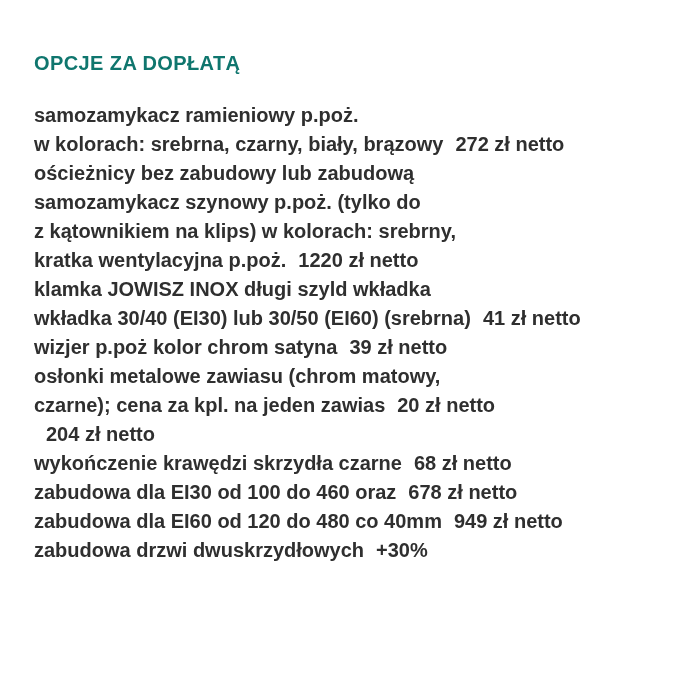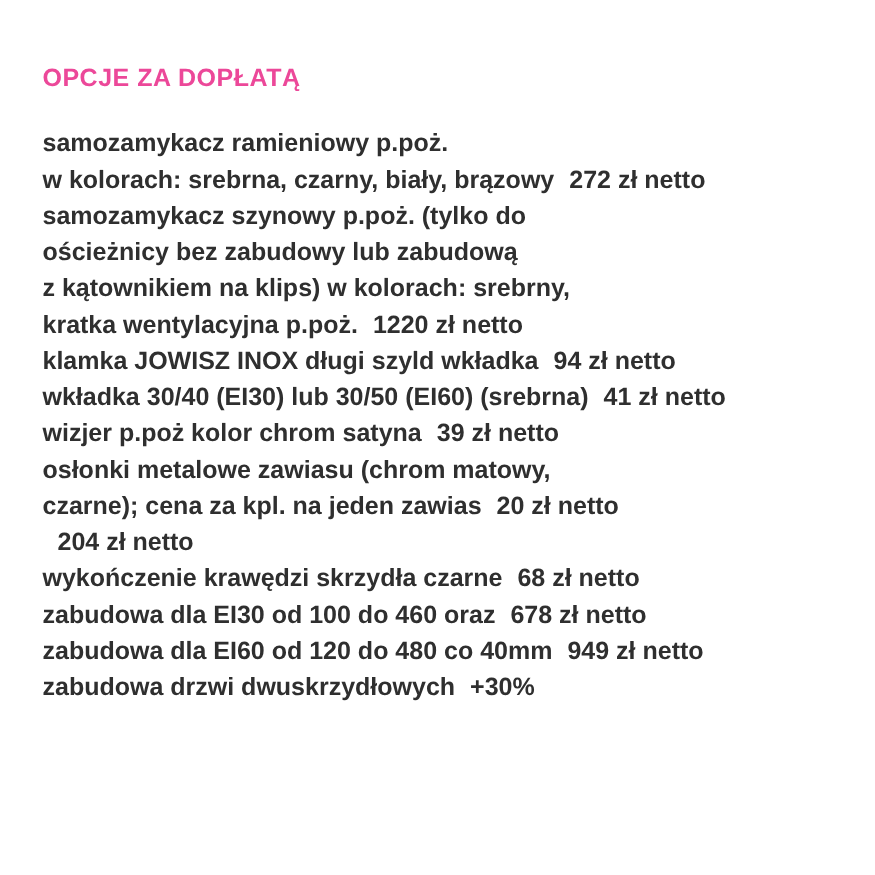--- a/index.html
+++ b/index.html
@@ -14,21 +14,21 @@
     background: #ffffff;
     overflow: hidden;
     font-family: "Liberation Sans", "DejaVu Sans", sans-serif;
     box-sizing: border-box;
     padding: 50px 33px 0 34px;
   }
   .heading {
     font-size: 20px;
     font-weight: 700;
     letter-spacing: 0.4px;
-    color: #ec4899;
+    color: #0f766e;
     line-height: 27px;
     margin: 0 0 24px 0;
   }
   .price-list {
     display: block;
     font-weight: bold;
   }
   .row {
     display: flex;
     justify-content: space-between;
@@ -56,38 +56,37 @@
   <div class="price-list">
     <div class="row">
       <span class="desc">samozamykacz ramieniowy p.poż.</span>
       <span class="price"></span>
     </div>
     <div class="row">
       <span class="desc">w kolorach: srebrna, czarny, biały, brązowy</span>
       <span class="price">272 zł netto</span>
     </div>
     <div class="row">
-      <span class="desc">samozamykacz szynowy p.poż. (tylko do</span>
+      <span class="desc">ościeżnicy bez zabudowy lub zabudową</span>
       <span class="price"></span>
     </div>
     <div class="row">
-      <span class="desc">ościeżnicy bez zabudowy lub zabudową</span>
+      <span class="desc">samozamykacz szynowy p.poż. (tylko do</span>
       <span class="price"></span>
     </div>
     <div class="row">
       <span class="desc">z kątownikiem na klips) w kolorach: srebrny,</span>
       <span class="price"></span>
     </div>
     <div class="row">
       <span class="desc">kratka wentylacyjna p.poż.</span>
       <span class="price">1220 zł netto</span>
     </div>
     <div class="row">
       <span class="desc">klamka JOWISZ INOX długi szyld wkładka</span>
-      <span class="price">94 zł netto</span>
     </div>
     <div class="row">
       <span class="desc">wkładka 30/40 (EI30) lub 30/50 (EI60) (srebrna)</span>
       <span class="price">41 zł netto</span>
     </div>
     <div class="row">
       <span class="desc">wizjer p.poż kolor chrom satyna</span>
       <span class="price">39 zł netto</span>
     </div>
     <div class="row">

